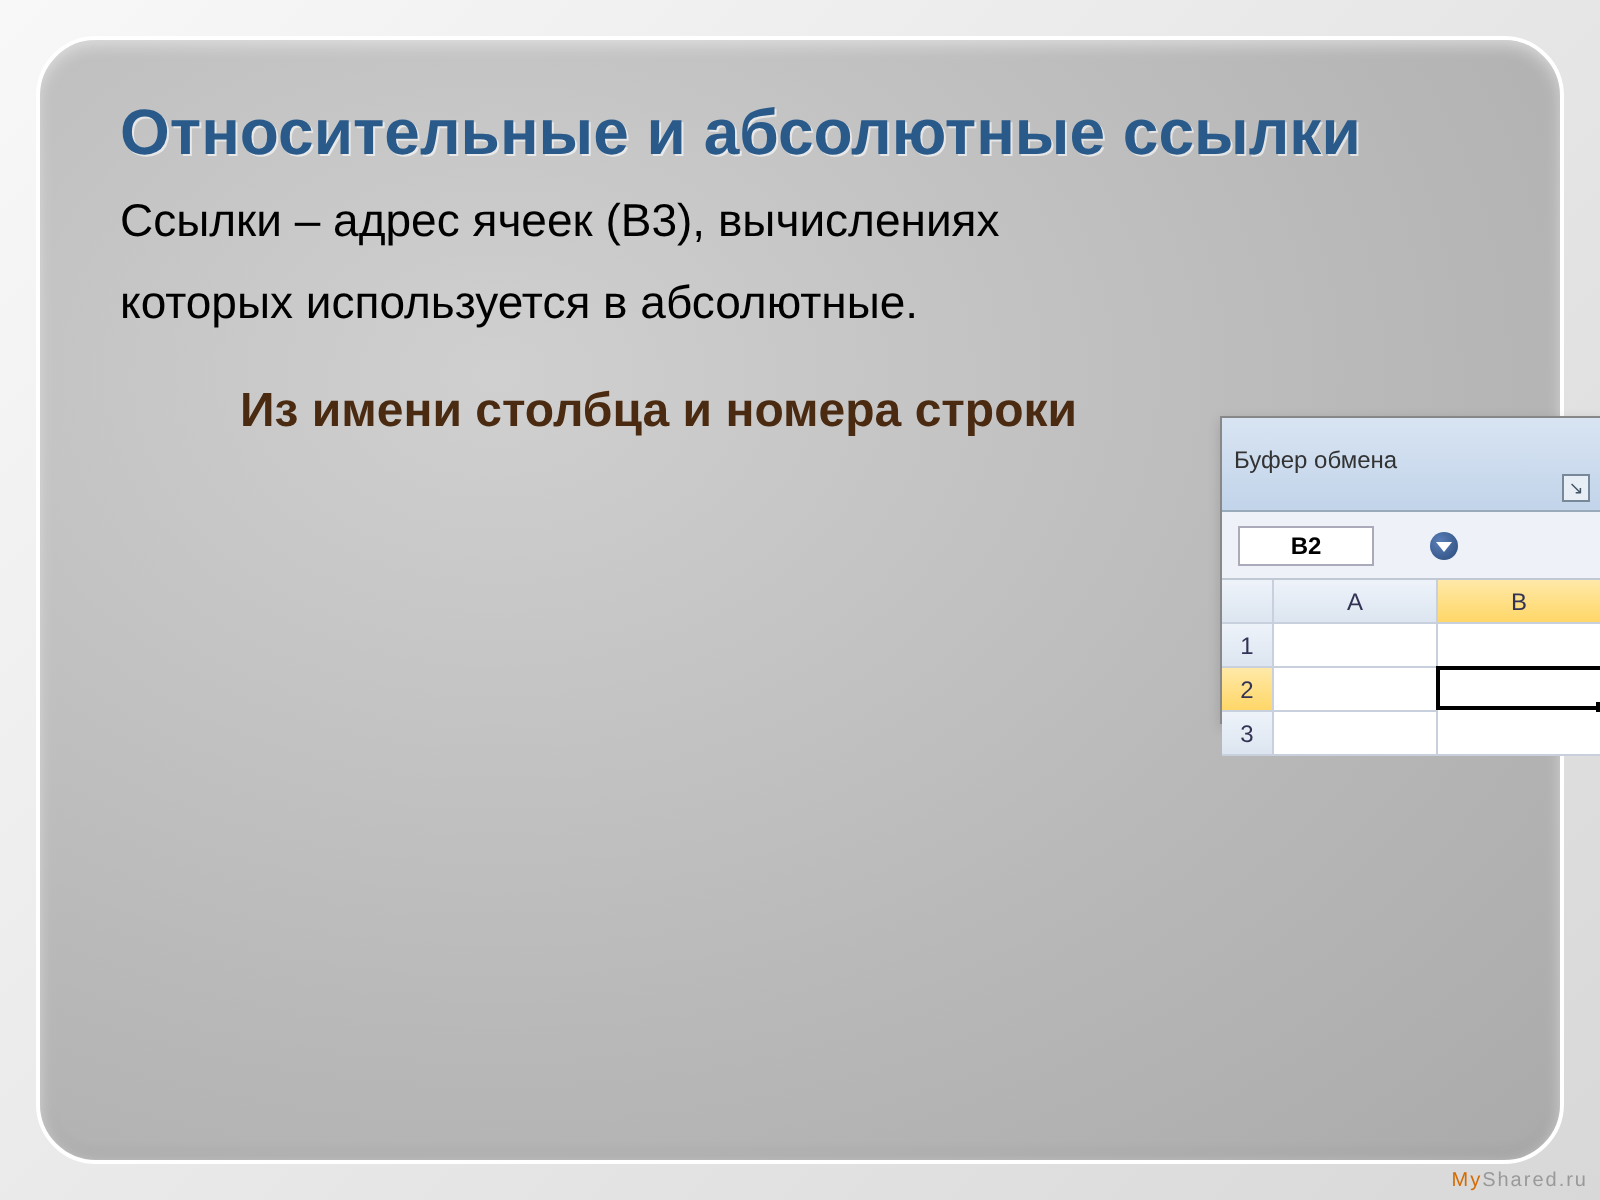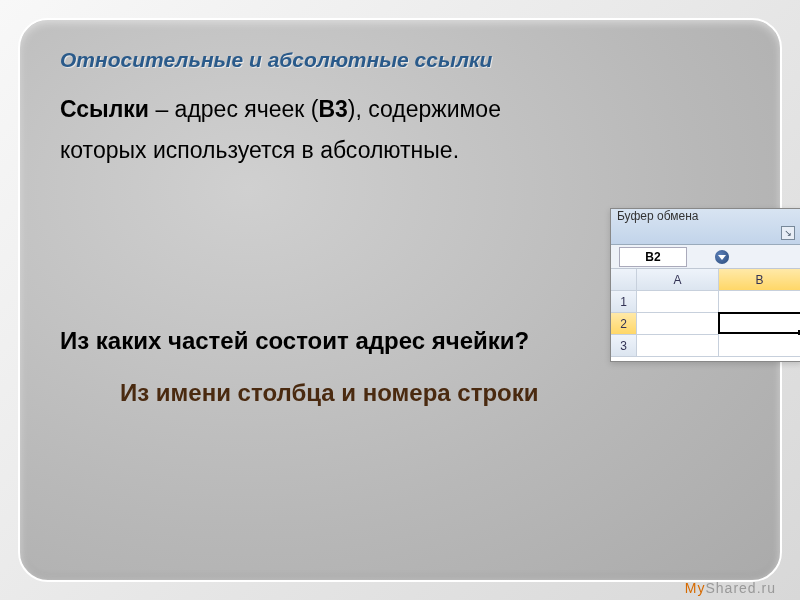--- a/index.html
+++ b/index.html
@@ -18,34 +18,33 @@
     right: 18px;
     bottom: 18px;
     background: radial-gradient(ellipse at 30% 30%, #d0d0d0 0%, #b8b8b8 60%, #aaa 100%);
     border-radius: 30px;
     border: 2px solid #fff;
     box-shadow: 0 2px 8px rgba(255,255,255,0.6) inset, 0 -2px 8px rgba(0,0,0,0.1) inset;
     padding: 28px 40px;
   }
   .title {
     color: #2a5a8a;
-    font-size: 21px;
-    font-weight: bold;
-    font-style: italic;
+    font-size: 32px;
+    font-weight: bold;
     text-shadow: 1px 1px 0 rgba(255,255,255,0.6);
-    margin-bottom: 20px;
+    margin-bottom: 8px;
   }
   .body-text {
     color: #000;
     font-size: 23px;
     line-height: 1.5;
     margin-bottom: 6px;
   }
   .body-bold {
-    font-weight: bold;
+    font-weight: normal;
   }
   .question {
     color: #000;
     font-size: 24px;
     font-weight: bold;
     margin-top: 160px;
   }
   .answer {
     color: #4a2a10;
     font-size: 24px;
@@ -58,27 +57,27 @@
     position: absolute;
     right: -2px;
     top: 208px;
     width: 192px;
     height: 154px;
     border: 1px solid #888;
     background: #fff;
     box-shadow: 0 2px 6px rgba(0,0,0,0.15);
   }
   .excel-ribbon {
-    height: 36px;
+    height: 47px;
     background: linear-gradient(#d8e4f2, #c2d4ea);
     border-bottom: 1px solid #9ab;
     font-size: 12px;
     color: #333;
     display: flex;
-    align-items: flex-start;
+    align-items: center;
     padding-left: 6px;
     padding-bottom: 4px;
     position: relative;
   }
   .excel-ribbon .label {
     font-size: 12px;
   }
   .excel-ribbon .launcher {
     position: absolute;
     right: 6px;
@@ -87,21 +86,21 @@
     height: 14px;
     border: 1px solid #789;
     background: #e8eef6;
     font-size: 9px;
     line-height: 12px;
     text-align: center;
     color: #456;
   }
   .name-box-row {
     display: flex;
-    height: 24px;
+    height: 34px;
     border-bottom: 1px solid #c0c8d4;
     align-items: center;
     background: #eef2f8;
   }
   .name-box {
     width: 68px;
     height: 20px;
     margin-left: 8px;
     background: #fff;
     border: 1px solid #aab;
@@ -165,42 +164,41 @@
     content: "";
     position: absolute;
     right: -3px;
     bottom: -3px;
     width: 5px;
     height: 5px;
     background: #000;
   }
   .watermark {
     position: absolute;
-    right: 24px;
+    right: 6px;
     bottom: 4px;
-    font-size: 14px;
+    font-size: 10px;
     color: #999;
     letter-spacing: 1px;
     font-family: Arial, sans-serif;
   }
   .watermark .accent { color: #d66a00; }
 </style>
 </head>
 <body>
 
 <div class="slide-frame">
 
   <div class="title">Относительные и абсолютные ссылки</div>
 
   <div class="body-text">
-    <span class="body-bold">Ссылки</span><span> – адрес ячеек (</span><span class="body-bold">В3</span><span>), содержимое</span>
+    <span class="body-bold">Ссылки</span><span> – адрес ячеек (</span><span class="body-bold">В3</span><span>), вычислениях</span>
   </div>
   <div class="body-text">которых используется в абсолютные.</div>
 
-  <div class="question">Из каких частей состоит адрес ячейки?</div>
   <div class="answer">Из имени столбца и номера строки</div>
 
 </div>
 
 <div class="excel-thumb">
   <div class="excel-ribbon">
     <span class="label">Буфер обмена</span>
     <span class="launcher">↘</span>
   </div>
   <div class="name-box-row">

